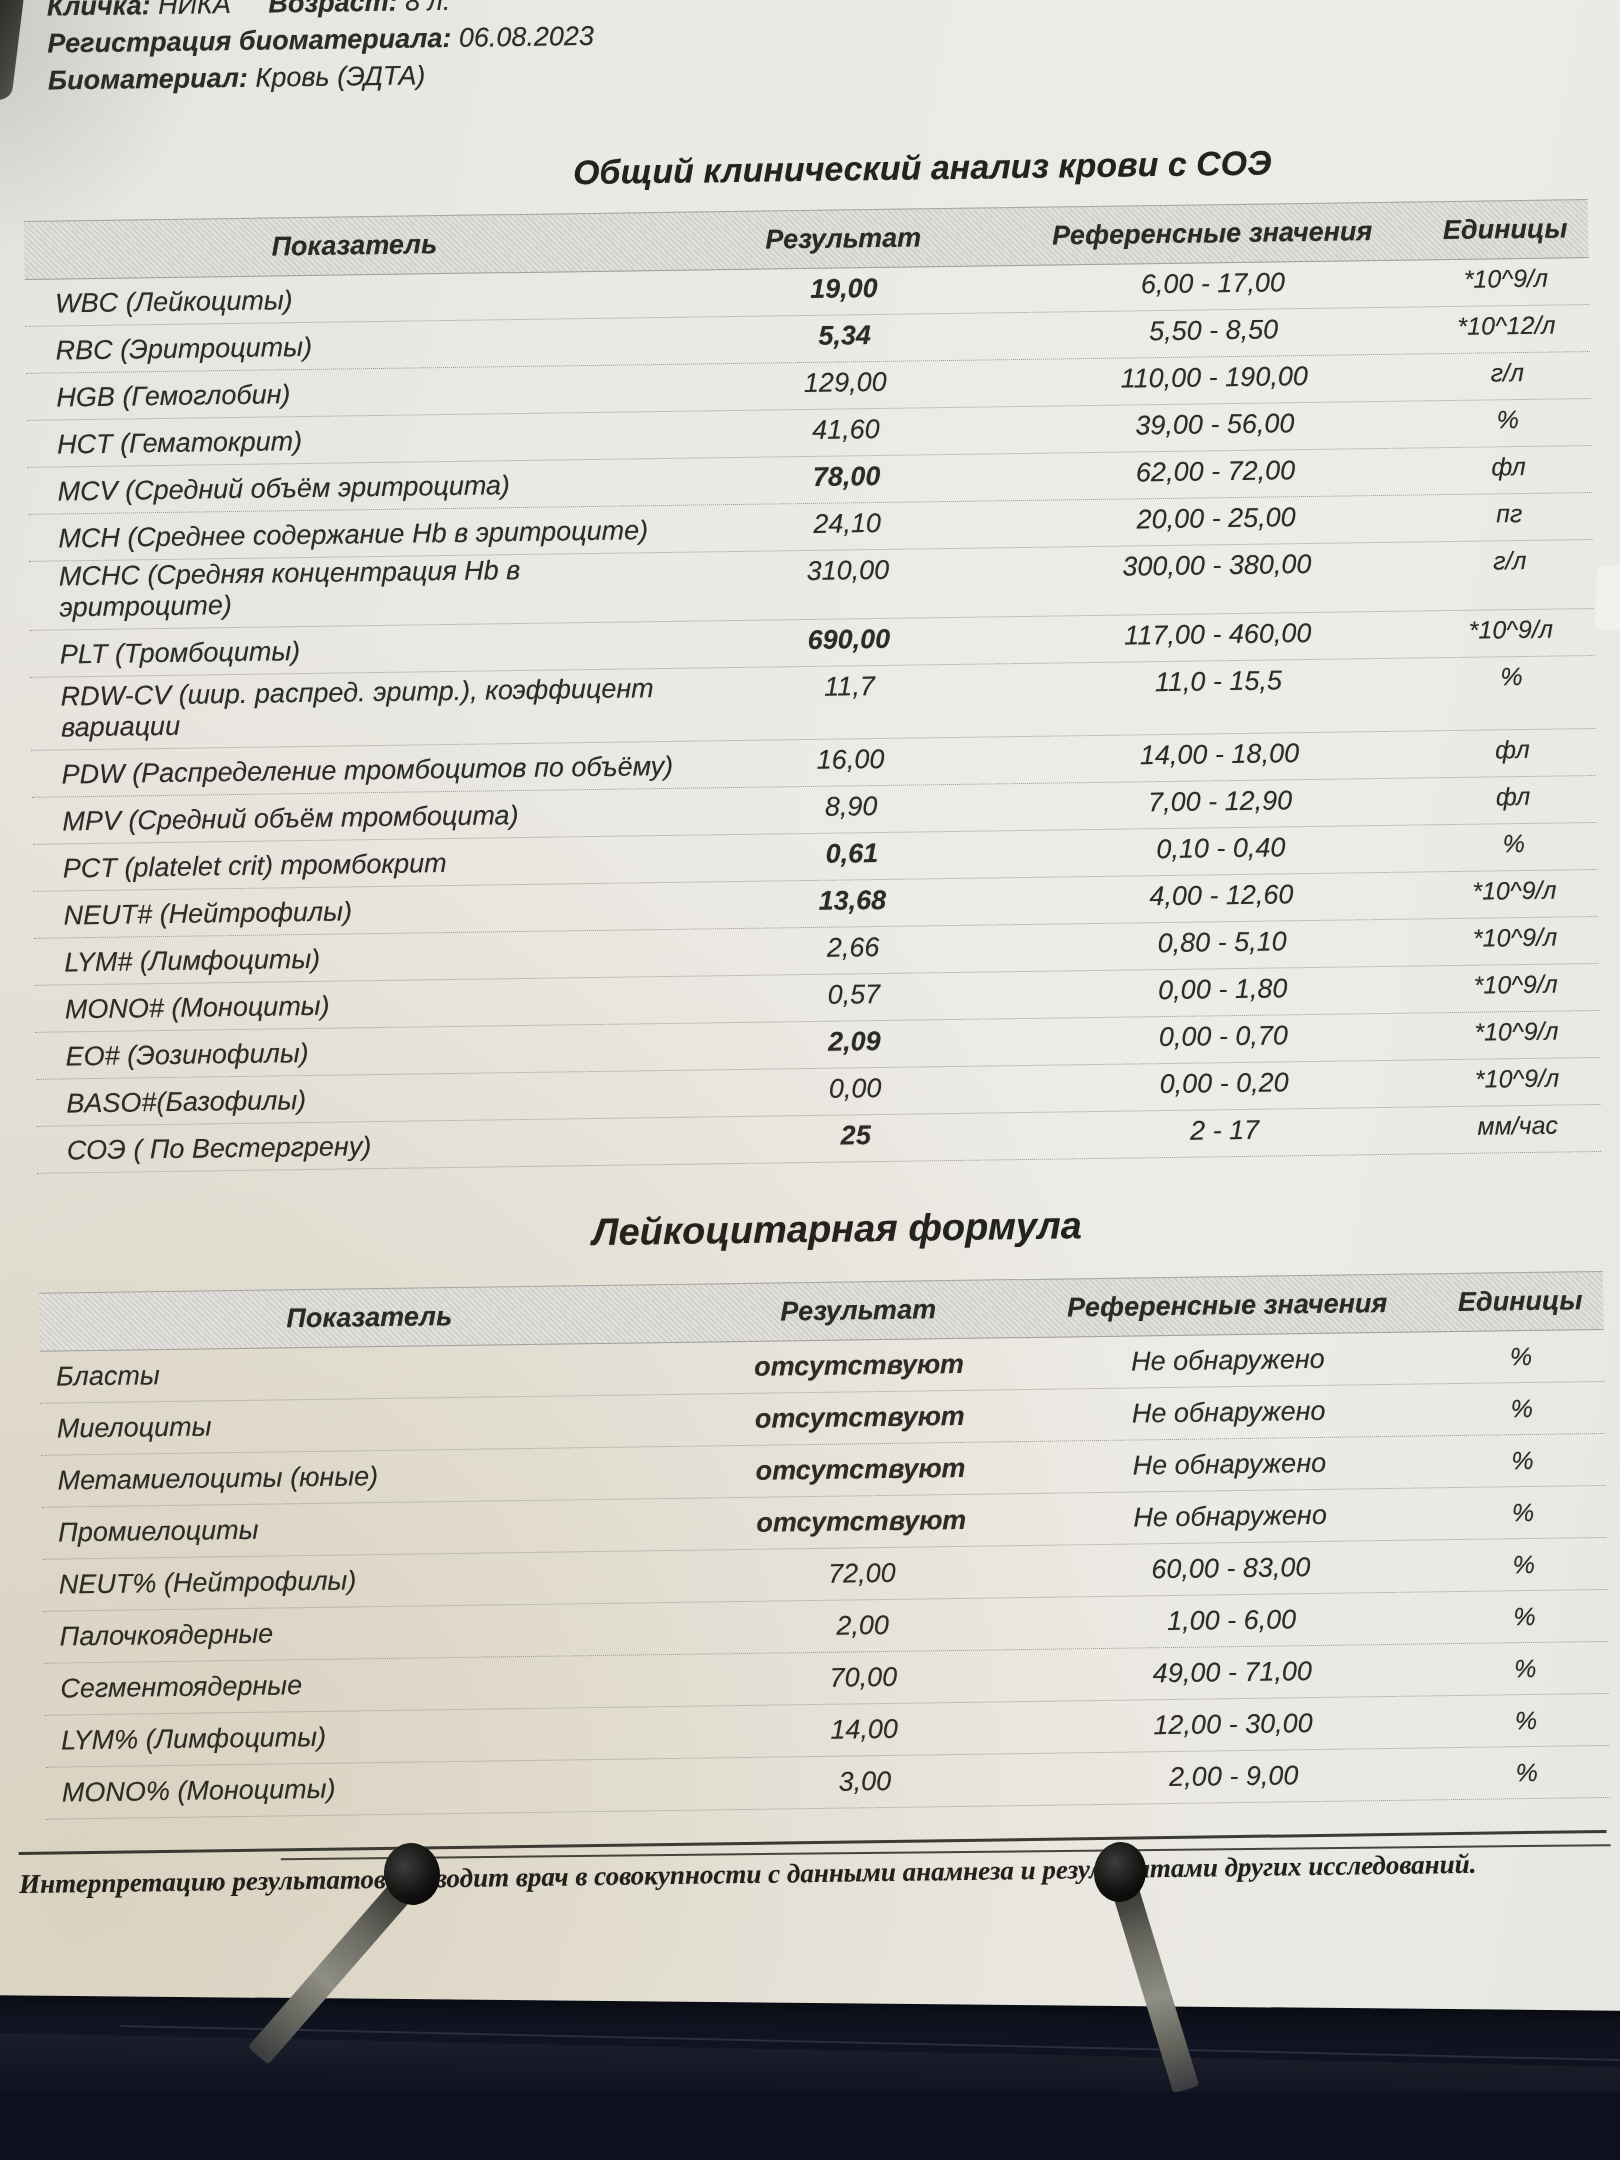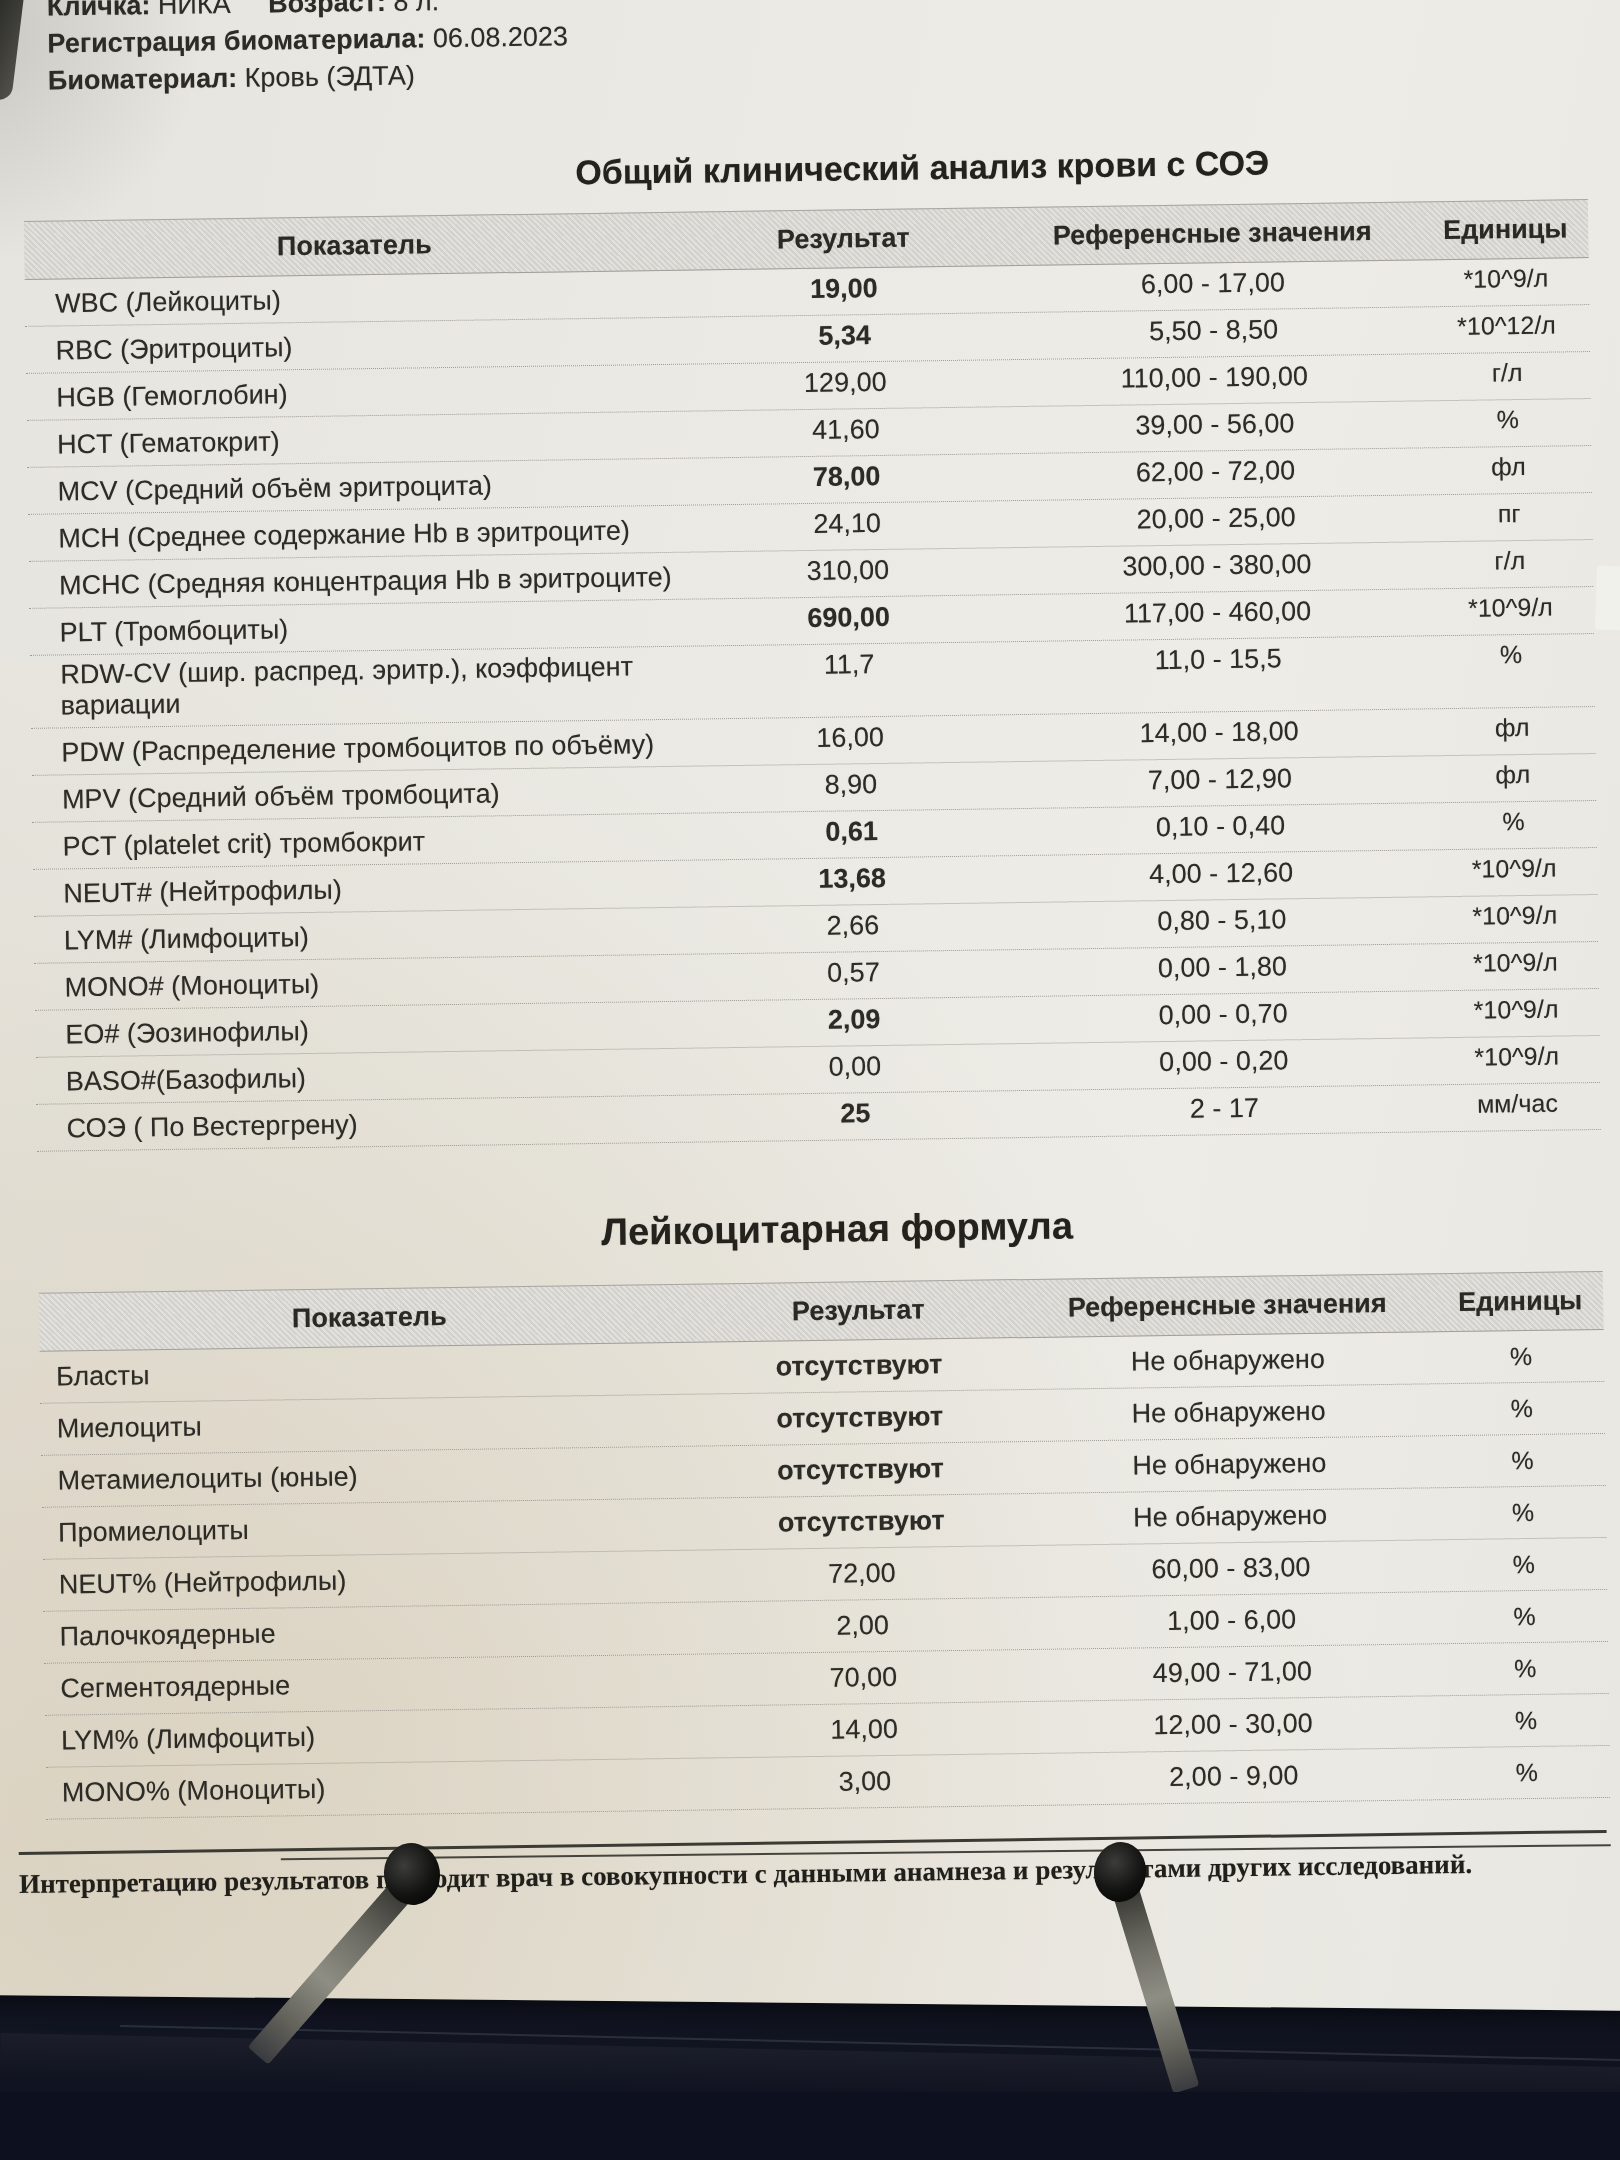--- a/index.html
+++ b/index.html
@@ -1,18 +1,18 @@
 <!DOCTYPE html>
 <html><head>
 <meta charset="utf-8">
 <style>
   html,body{margin:0;padding:0;background:#0d101e;}
   .scene{position:relative;width:1620px;height:2092px;overflow:hidden;
          background:linear-gradient(177deg,#1a1e30 0%,#171b2c 60%,#10131f 100%);
-         font-family:"Liberation Sans", sans-serif;}
+         font-family:"Liberation Sans", sans-serif;font-style:italic;}
   
   .paper{position:absolute;left:-40px;top:-45px;width:1720px;height:2048px;
          background:
            radial-gradient(circle at 7% 96%, rgba(153,112,40,.13), transparent 52%),
            radial-gradient(circle at 21% 87%, rgba(150,110,45,.07), transparent 40%),
            radial-gradient(circle at 0% 4%, rgba(60,60,55,.18), transparent 9%),
            linear-gradient(100deg,#e6e4de 0%,#eae9e3 35%,#edece7 68%,#e7e6e0 100%);
          transform:rotate(0.55deg);
          box-shadow:0 8px 22px rgba(0,0,0,.5);}
   

